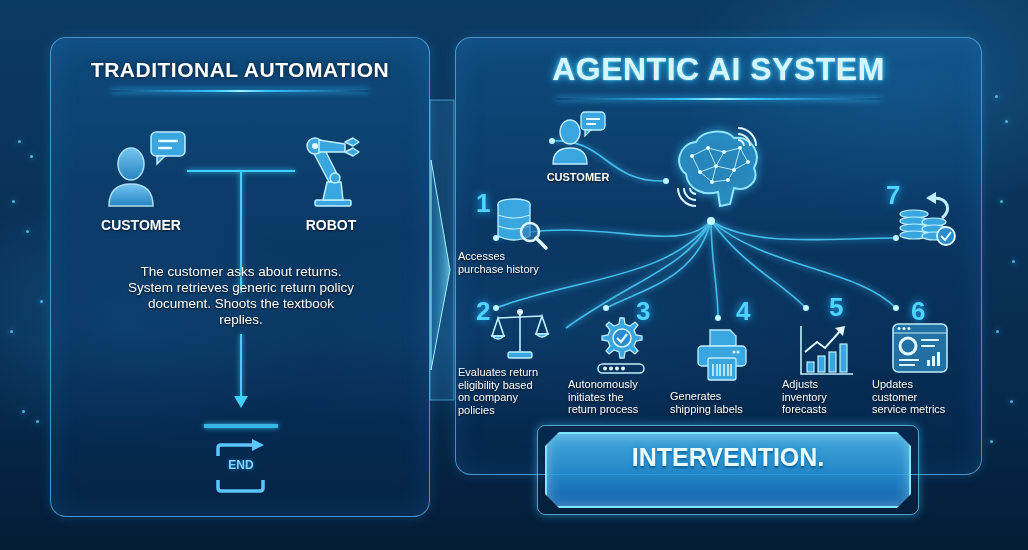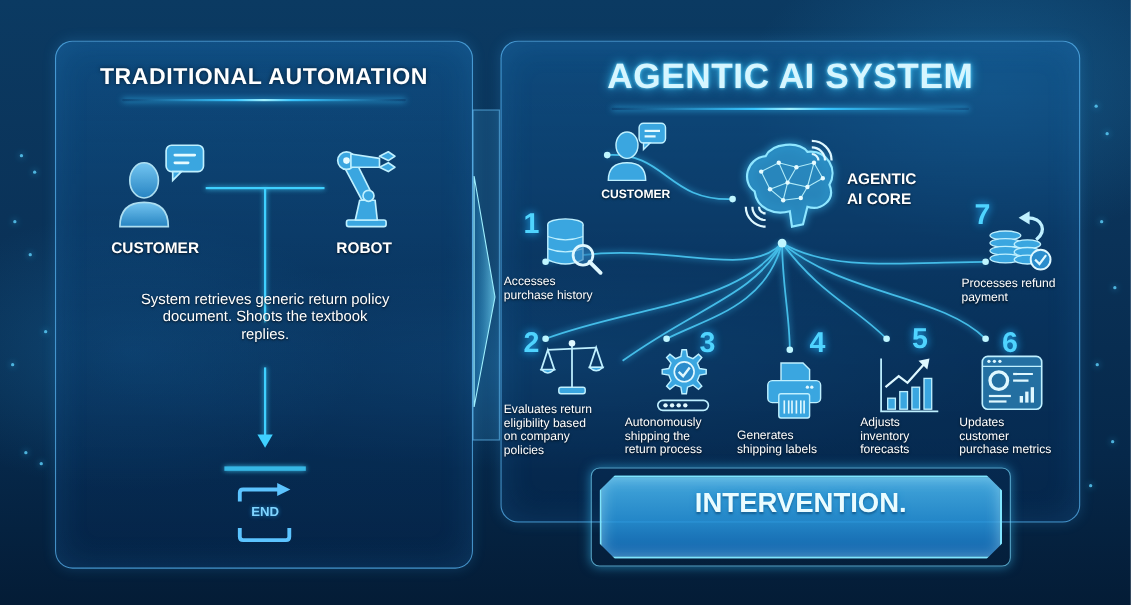--- a/index.html
+++ b/index.html
@@ -136,20 +136,21 @@
         <circle cx="38" cy="48" r="5"></circle>
         <path d="M48 12 L56 8 L62 12 L56 16 Z"></path>
         <path d="M48 22 L56 26 L62 22 L56 18 Z"></path>
       </g>
       <circle cx="18" cy="16" r="3" fill="#e6fbff"></circle>
     </svg>
   </div>
   <div class="label-caps" style="left:230px;top:179px;width:100px;">ROBOT</div>
 
   <div class="desc" style="left:40px;top:226px;width:300px;font-size:13.5px;">
+    <div>The customer asks about returns.</div>
     <div>System retrieves generic return policy</div>
     <div>document. Shoots the textbook</div>
     <div>replies.</div>
   </div>
 
   <div class="line" style="left:189px;top:296px;width:2px;height:64px;"></div>
   <div class="icon" style="left:183px;top:356px;width:14px;height:12px;">
     <svg width="14" height="12" viewBox="0 0 14 12">
         <path d="M0 0 L14 0 L7 12 Z" fill="#3fd0ff"></path>
       </svg>
@@ -253,24 +254,20 @@
   </div>
   <div class="icon" style="left:218px;top:146px;width:26px;height:26px;">
     <svg width="26" height="26" viewBox="0 0 26 26">
         <g fill="none" stroke="#dff8ff" stroke-width="2">
           <path d="M22 22 A18 18 0 0 1 4 4"></path>
           <path d="M22 16 A12 12 0 0 1 10 4"></path>
           <path d="M22 10 A6 6 0 0 1 16 4"></path>
         </g>
       </svg>
   </div>
-  <div class="label-caps" style="left:314px;top:115px;width:80px;text-align:left;font-size:14px;line-height:18px;">
-    <div>AGENTIC</div>
-    <div>AI CORE</div>
-  </div>
 
   <div class="step-num" style="left:20px;top:150px;">1</div>
   <div class="icon" style="left:38px;top:158px;width:56px;height:56px;">
     <svg width="56" height="56" viewBox="0 0 56 56">
       <g fill="#3aa6e0" stroke="#bff0ff" stroke-width="1.3">
         <ellipse cx="20" cy="8" rx="16" ry="5"></ellipse>
         <path d="M4 8 V40 Q20 48 36 40 V8"></path>
       </g>
       <g fill="none" stroke="#bff0ff" stroke-width="1.2">
           <path d="M4 19 Q20 25 36 19"></path>
@@ -319,21 +316,21 @@
       <g fill="#dff8ff">
           <circle cx="13" cy="52.5" r="2"></circle>
           <circle cx="19" cy="52.5" r="2"></circle>
           <circle cx="25" cy="52.5" r="2"></circle>
           <circle cx="31" cy="52.5" r="2"></circle>
         </g>
     </svg>
   </div>
   <div class="step-text" style="left:112px;top:340px;width:106px;">
     <div>Autonomously</div>
-    <div>shipping the</div>
+    <div>initiates the</div>
     <div>return process</div>
   </div>
 
   <div class="step-num" style="left:280px;top:258px;">4</div>
   <div class="icon" style="left:238px;top:290px;width:56px;height:56px;">
     <svg width="56" height="56" viewBox="0 0 56 56">
       <g fill="#3aa6e0" stroke="#bff0ff" stroke-width="1.3">
         <path d="M16 2 L36 2 L42 8 L42 18 L16 18 Z"></path>
         <rect x="4" y="18" width="48" height="20" rx="4"></rect>
         <rect x="14" y="30" width="28" height="22" rx="2"></rect>
@@ -397,45 +394,41 @@
       <g fill="#dff8ff">
           <rect x="36" y="38" width="3" height="6"></rect>
           <rect x="41" y="34" width="3" height="10"></rect>
           <rect x="46" y="30" width="3" height="14"></rect>
         </g>
     </svg>
   </div>
   <div class="step-text" style="left:416px;top:340px;width:100px;">
     <div>Updates</div>
     <div>customer</div>
-    <div>purchase metrics</div>
+    <div>service metrics</div>
   </div>
 
   <div class="step-num" style="left:430px;top:142px;">7</div>
   <div class="icon" style="left:440px;top:154px;width:62px;height:56px;">
     <svg width="62" height="56" viewBox="0 0 62 56">
       <g fill="#3aa6e0" stroke="#bff0ff" stroke-width="1.2">
         <ellipse cx="18" cy="22" rx="14" ry="4"></ellipse>
           <ellipse cx="18" cy="29" rx="14" ry="4"></ellipse>
           <ellipse cx="18" cy="36" rx="14" ry="4"></ellipse>
           <ellipse cx="18" cy="43" rx="14" ry="4"></ellipse>
         <ellipse cx="38" cy="30" rx="12" ry="4"></ellipse>
           <ellipse cx="38" cy="37" rx="12" ry="4"></ellipse>
           <ellipse cx="38" cy="44" rx="12" ry="4"></ellipse>
       </g>
       <path d="M46 26 C56 18, 52 6, 38 6" fill="none" stroke="#bff0ff" stroke-width="3"></path>
       <path d="M40 0 L30 6 L40 12 Z" fill="#bff0ff"></path>
       <circle cx="50" cy="44" r="9" fill="#2a8ccc" stroke="#dff8ff" stroke-width="1.8"></circle>
       <path d="M45 44 L49 48 L55 40" fill="none" stroke="#dff8ff" stroke-width="2"></path>
     </svg>
   </div>
-  <div class="step-text" style="left:418px;top:214px;width:106px;">
-    <div>Processes refund</div>
-    <div>payment</div>
-  </div>
 </div>
 
 <div id="banner-frame"></div>
 <div id="banner">
   <div id="banner-text">
     <div>INTERVENTION.</div>
   </div>
 </div>
 
 </body></html>

